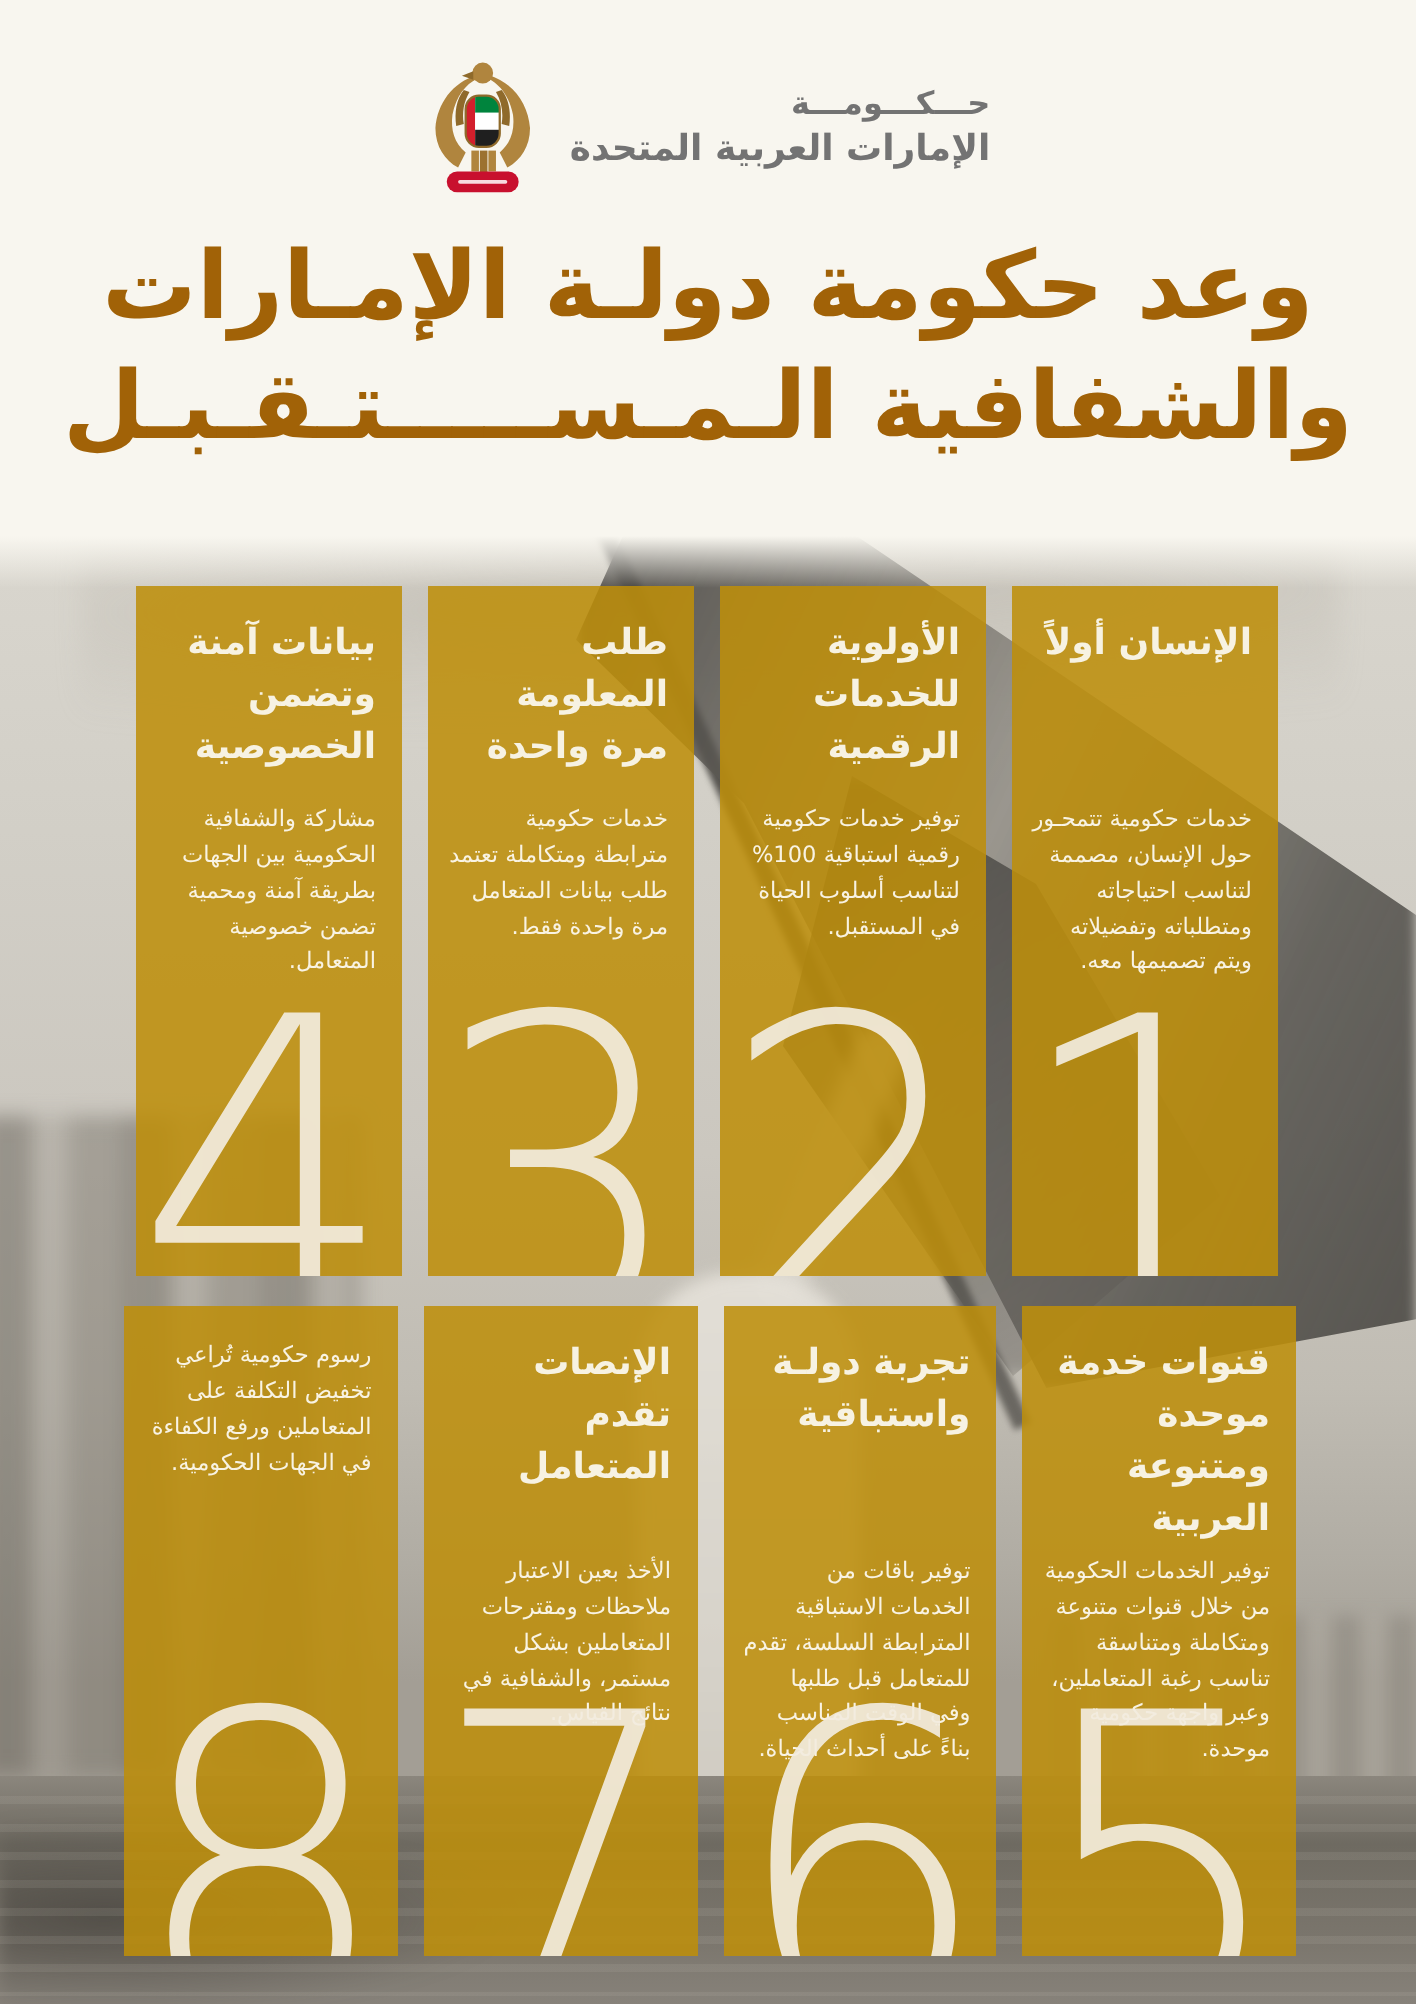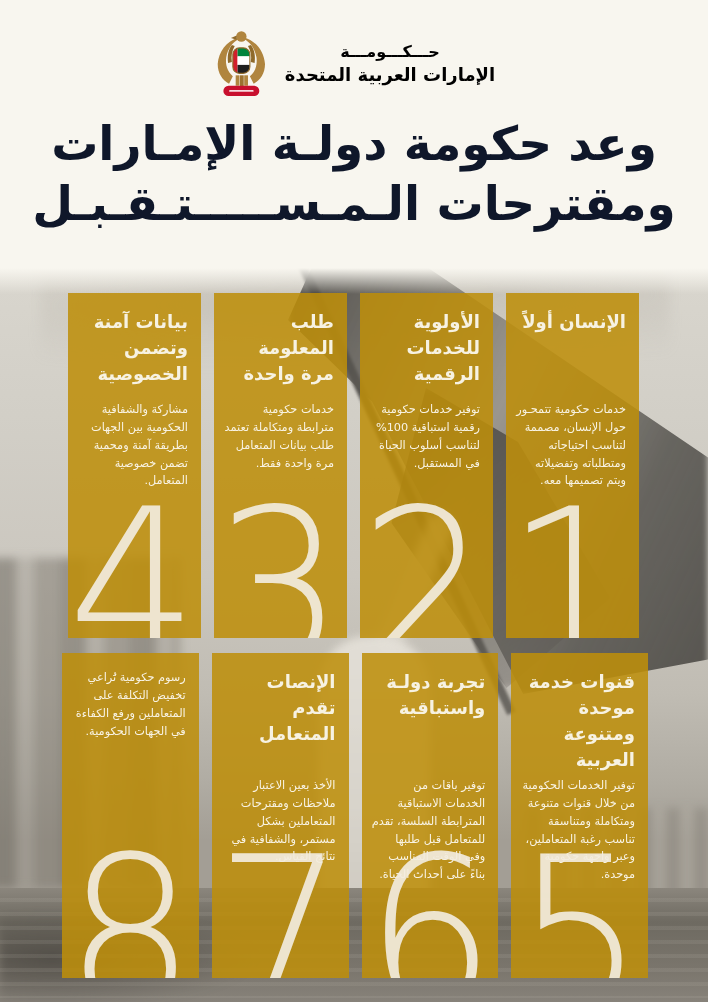--- a/index.html
+++ b/index.html
@@ -34,24 +34,24 @@
     transform:rotate(24deg);border-radius:12px;filter:blur(4px);opacity:.8;}
   .sea{position:absolute;left:0;top:620px;width:708px;height:114px;
     background:linear-gradient(180deg,#8B867D 0%,#6E6A61 30%,#7A756C 70%,#87827A 100%);}
   .sea-dark-left{position:absolute;left:0;top:640px;width:260px;height:100px;
     background:radial-gradient(ellipse at 20% 50%,rgba(58,55,50,.6),rgba(58,55,50,0) 70%);filter:blur(4px);}
   .sea-streaks{position:absolute;left:0;top:630px;width:708px;height:100px;
     background:repeating-linear-gradient(180deg,rgba(200,195,185,.12) 0 4px,rgba(0,0,0,0) 4px 14px);}
 
   
   .logo{position:absolute;top:28px;left:50%;transform:translateX(-50%);display:flex;direction:ltr;align-items:center;gap:15px;}
-  .logo-text{display:flex;flex-direction:column;align-items:center;gap:3px;color:#000000;}
+  .logo-text{display:flex;flex-direction:column;align-items:flex-end;gap:3px;color:#737373;}
   .logo-gov{font-size:16px;font-weight:bold;letter-spacing:1px;}
   .logo-country{font-size:18px;font-weight:bold;}
-  .main-title{position:absolute;top:114px;left:0;width:708px;text-align:center;color:#0f172a;font-weight:bold;line-height:60px;}
+  .main-title{position:absolute;top:114px;left:0;width:708px;text-align:center;color:#a16207;font-weight:bold;line-height:60px;}
   .main-title .t1{font-size:47px;}
   .main-title .t2{font-size:47px;}
 
   
   .row{position:absolute;display:grid;grid-template-columns:repeat(4,1fr);gap:13px;}
   .row1{top:293px;right:69px;left:68px;height:345px;}
   .row2{top:653px;right:60px;left:62px;height:325px;}
   .card{position:relative;overflow:hidden;background:rgba(190,142,10,.87);padding:16px 13px 0 10px;box-sizing:border-box;}
   .card-title{margin:0;color:#F7F2E2;font-weight:bold;font-size:18px;line-height:1.45;}
   .row1 .card-title{height:92px;}
@@ -115,21 +115,21 @@
       <rect x="17" y="65.5" width="26" height="2" rx="1" fill="rgba(255,255,255,.85)"></rect>
     </svg>
     <div class="logo-text">
       <span class="logo-gov">حـــكـــومـــة</span>
       <span class="logo-country">الإمارات العربية المتحدة</span>
     </div>
   </div>
 
   <div class="main-title">
     <div class="t1">وعد حكومة دولـة الإمـارات</div>
-    <div class="t2">ومقترحات الـمـســـــتـقـبـل</div>
+    <div class="t2">والشفافية الـمـســـــتـقـبـل</div>
   </div>
 
   <div class="row row1">
     <section class="card">
       <h3 class="card-title">الإنسان أولاً</h3>
       <p class="card-desc">خدمات حكومية تتمحـور حول الإنسان، مصممة لتناسب احتياجاته ومتطلباته وتفضيلاته ويتم تصميمها معه.</p>
       <div class="card-number">1</div>
     </section>
     <section class="card">
       <h3 class="card-title">الأولوية للخدمات الرقمية</h3>

